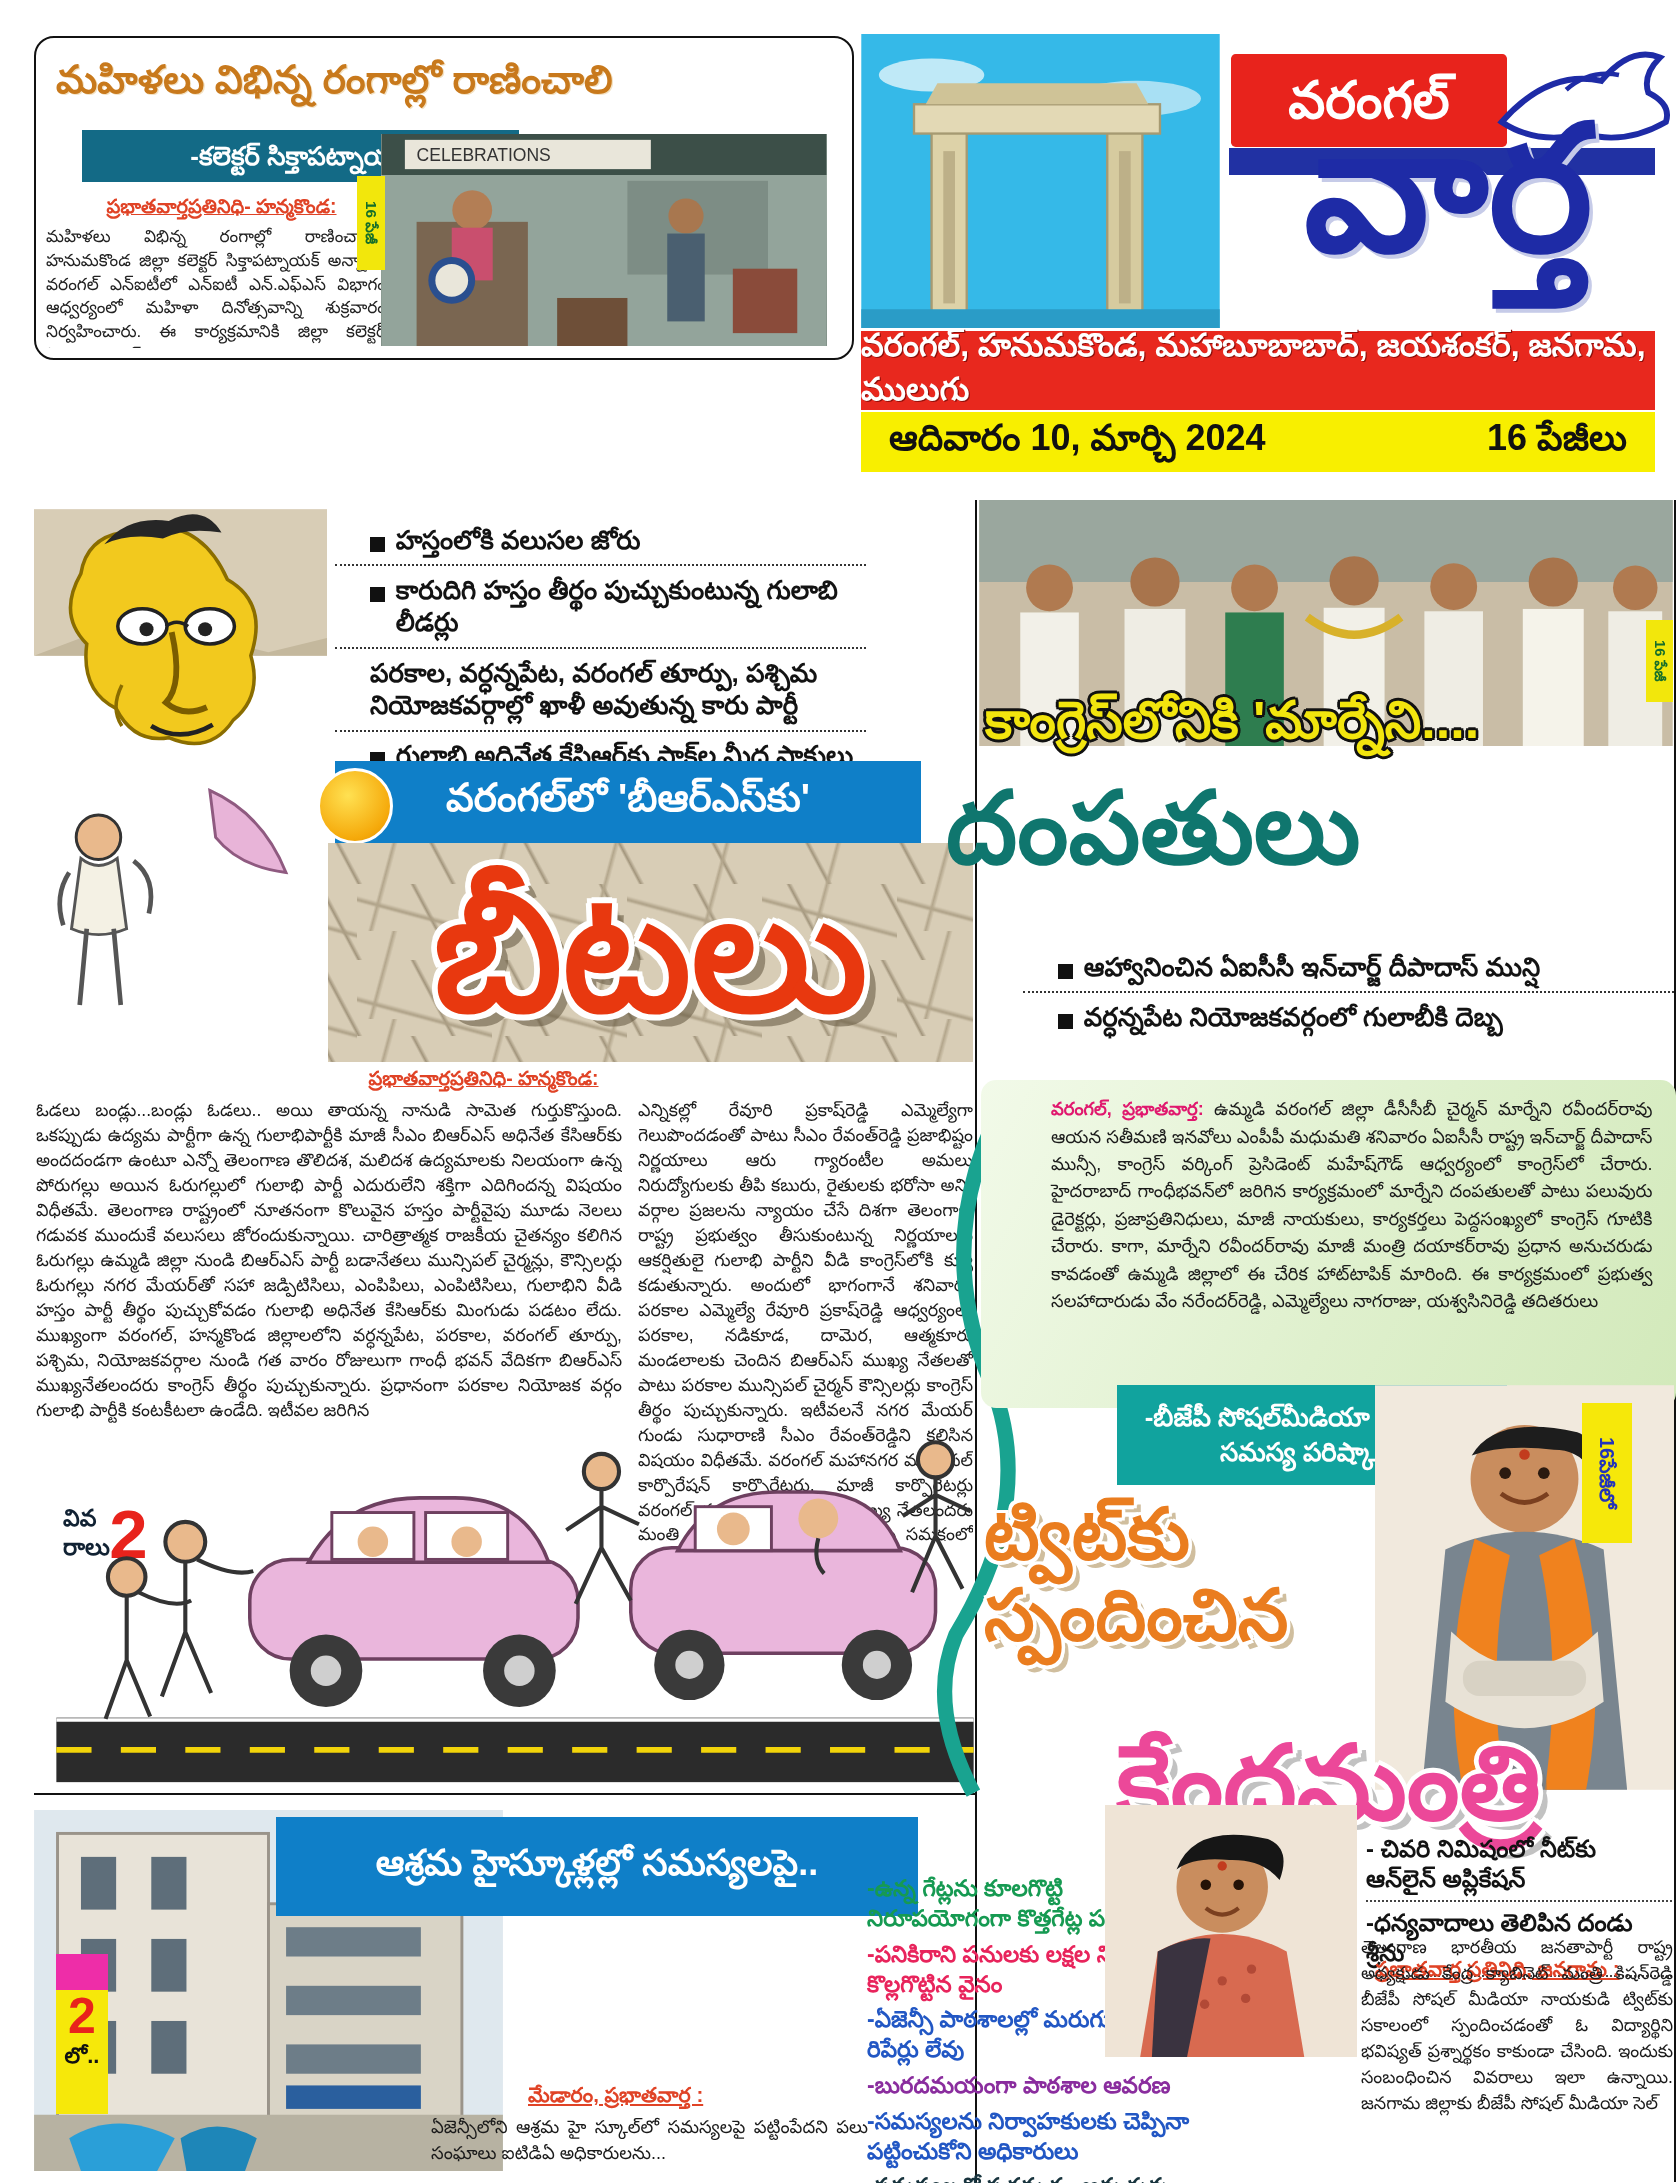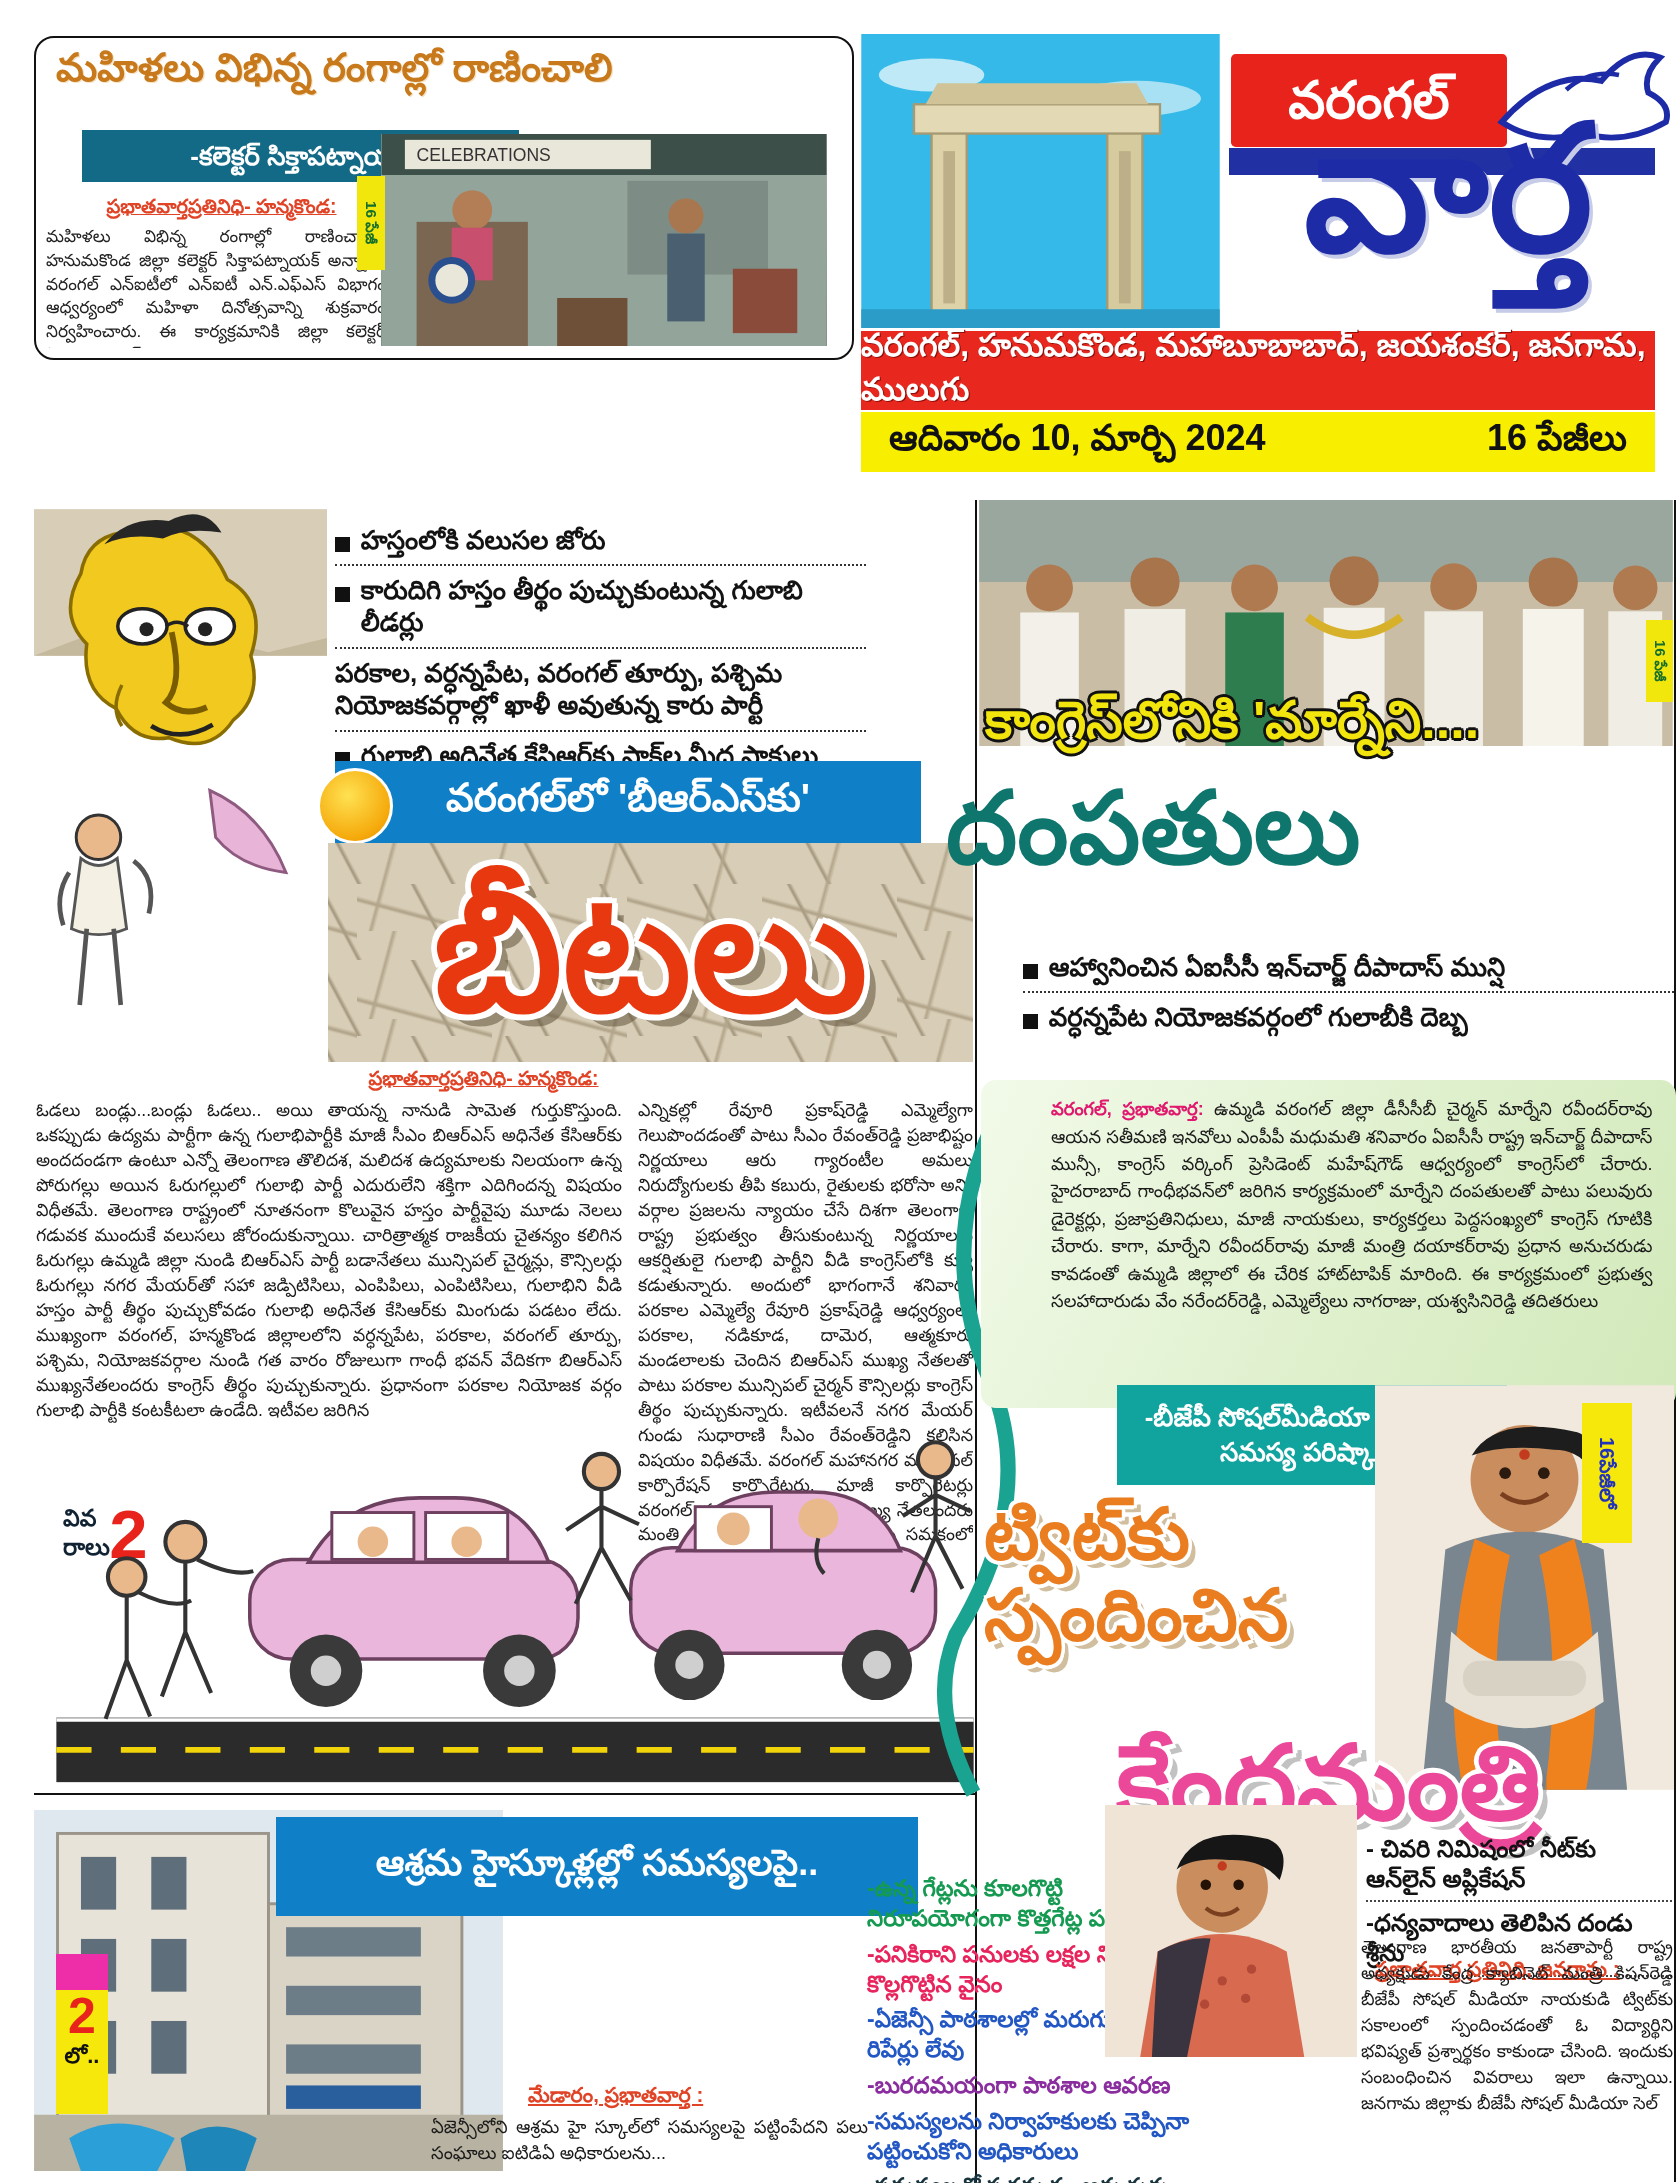--- a/index.html
+++ b/index.html
@@ -5,21 +5,21 @@
   html,body{margin:0;padding:0;background:#e9e9e9;}
   #page{position:relative;width:1677px;height:2183px;background:#ffffff;overflow:hidden;
         font-family:"Liberation Sans","DejaVu Sans",sans-serif;color:#1a1a1a;}
   .abs{position:absolute;}
   .nowrap{white-space:nowrap;}
   .just{text-align:justify;}
   .ovh{overflow:hidden;}
 
   
   .tl-box{left:34px;top:36px;width:816px;height:320px;border:2.9px solid #111;border-radius:20px;background:#fff;}
-  .tl-head{left:56px;top:46px;width:780px;font-size:39px;font-weight:bold;color:#c8791c;
+  .tl-head{left:56px;top:58px;width:780px;font-size:39px;font-weight:bold;color:#c8791c;
            text-shadow:1.2px 1.2px 0 #f3e2c4;}
   .tl-teal{left:82px;top:130px;width:437px;height:52px;background:#136a86;color:#fff;
            font-size:26px;font-weight:bold;text-align:center;line-height:52px;}
   .tl-dateline{left:53px;top:195px;width:337px;text-align:center;color:#e04326;font-weight:bold;
                font-size:19.4px;text-decoration:underline;}
   .tl-body{left:46px;top:225px;width:340px;height:123px;font-size:17px;line-height:1.4;color:#222;}
   .tl-photo{left:381px;top:134px;width:446px;height:212px;background:linear-gradient(#b9c6bd,#8fa096 60%,#6f7f76);}
   .tl-tag{left:357px;top:176px;width:28px;height:94px;background:#f2e70c;color:#156e2a;font-weight:bold;
           font-size:15.2px;writing-mode:vertical-rl;text-align:center;line-height:28px;}
 
@@ -32,21 +32,21 @@
             font-size:176px;font-weight:bold;color:#1e2ba6;text-shadow:3.5px 3.5px 0 #c6cbe8;}
   .mh-red{left:861px;top:331px;width:794px;height:79px;background:#e8281e;color:#fff;display:flex;
           align-items:center;justify-content:center;font-size:32px;font-weight:bold;
           text-shadow:1.2px 1.2px 0 #8f0f0a;}
   .mh-yellow{left:861px;top:412px;width:794px;height:60px;background:#f8ef00;display:flex;
              align-items:center;justify-content:space-between;padding:0 28px;box-sizing:border-box;
              font-size:36px;font-weight:bold;color:#111;}
 
   
   .bullets{left:335px;top:516px;width:531px;}
-  .bul-row{display:flex;gap:10.6px;padding:7.6px 0;font-size:26px;font-weight:bold;color:#131313;line-height:1.25;}
+  .bul-row{display:flex;gap:10.6px;padding:7.6px 0;font-size:26px;font-weight:bold;color:#131313;line-height:1.25;margin-left:35px;}
   .bul-sep{border-bottom:2.3px dotted #333;height:0.6px;}
   .sq{width:15.2px;height:15.2px;background:#111;margin-top:13px;flex:0 0 15.2px;}
   .kicker-blue{left:335px;top:761px;width:586px;height:83px;background:#0f7fc8;color:#fff;
                display:flex;align-items:center;justify-content:center;font-size:39px;font-weight:bold;}
   .sun{left:317px;top:768px;width:70px;height:70px;border-radius:50%;
        background:radial-gradient(circle at 40% 35%,#ffe152,#f5a90a 70%,#d98a00);border:3.5px solid #fff;}
   .crack{left:328px;top:843px;width:645px;height:219px;
          background:
           linear-gradient(105deg,transparent 47%,#b3a68c 49%,transparent 52%) 0 0/111px 88px,
           linear-gradient(15deg,transparent 47%,#ac9f85 49%,transparent 52%) 29px 23.5px/135px 100px,

